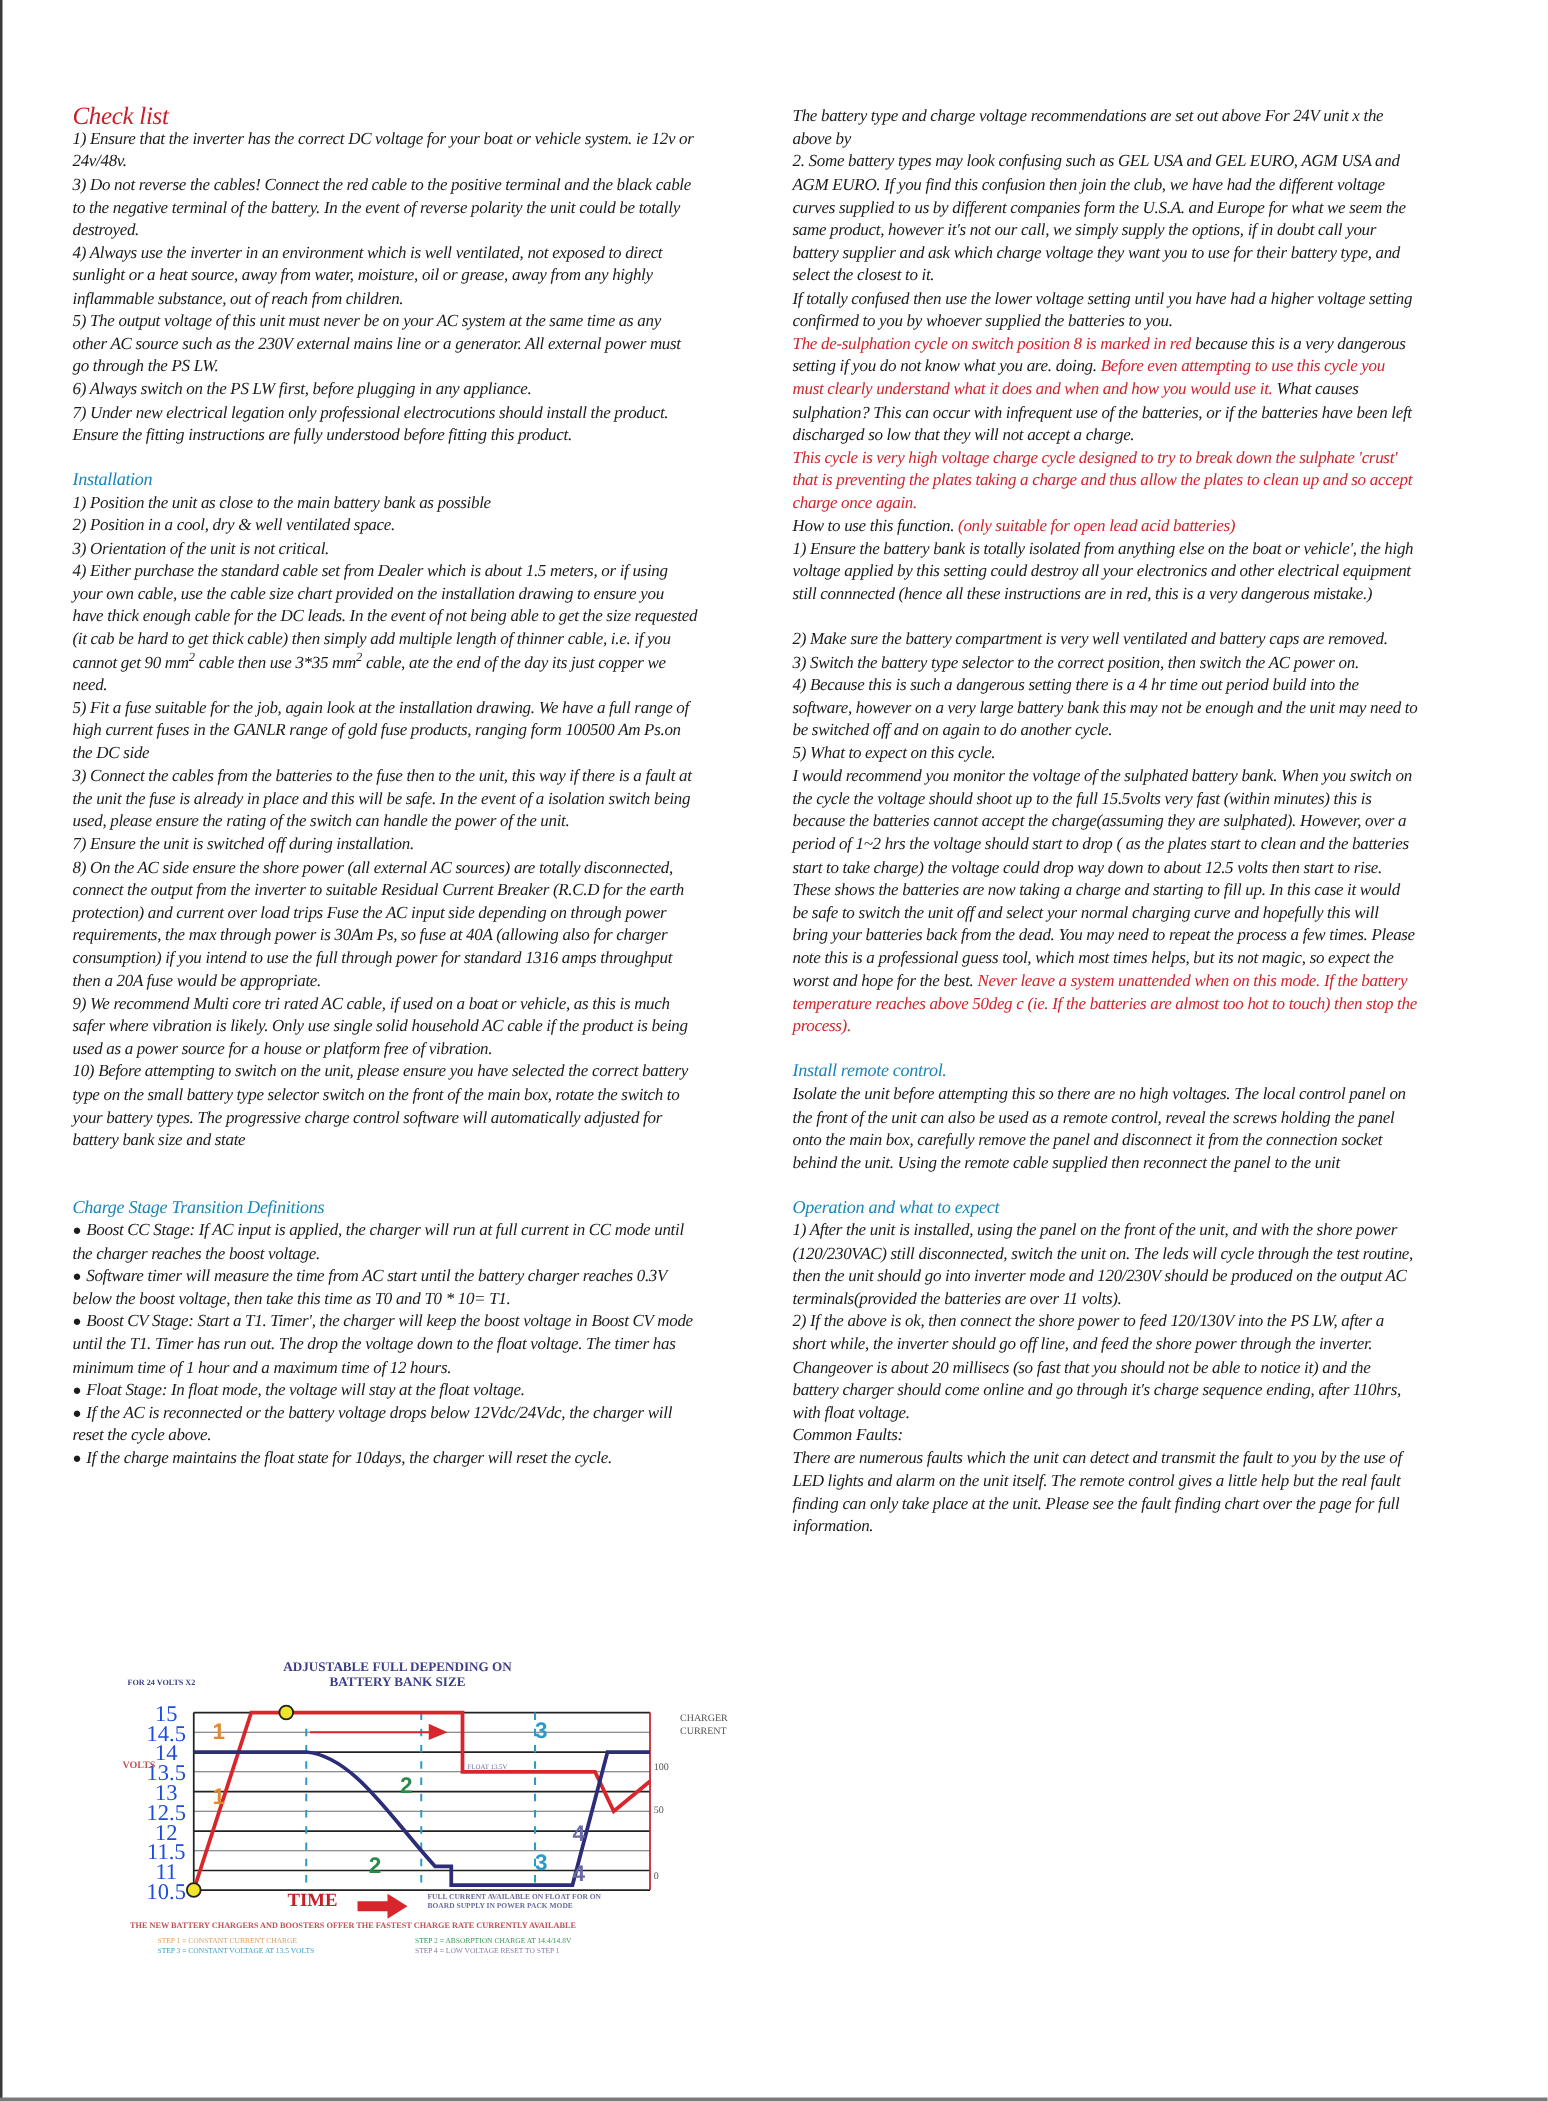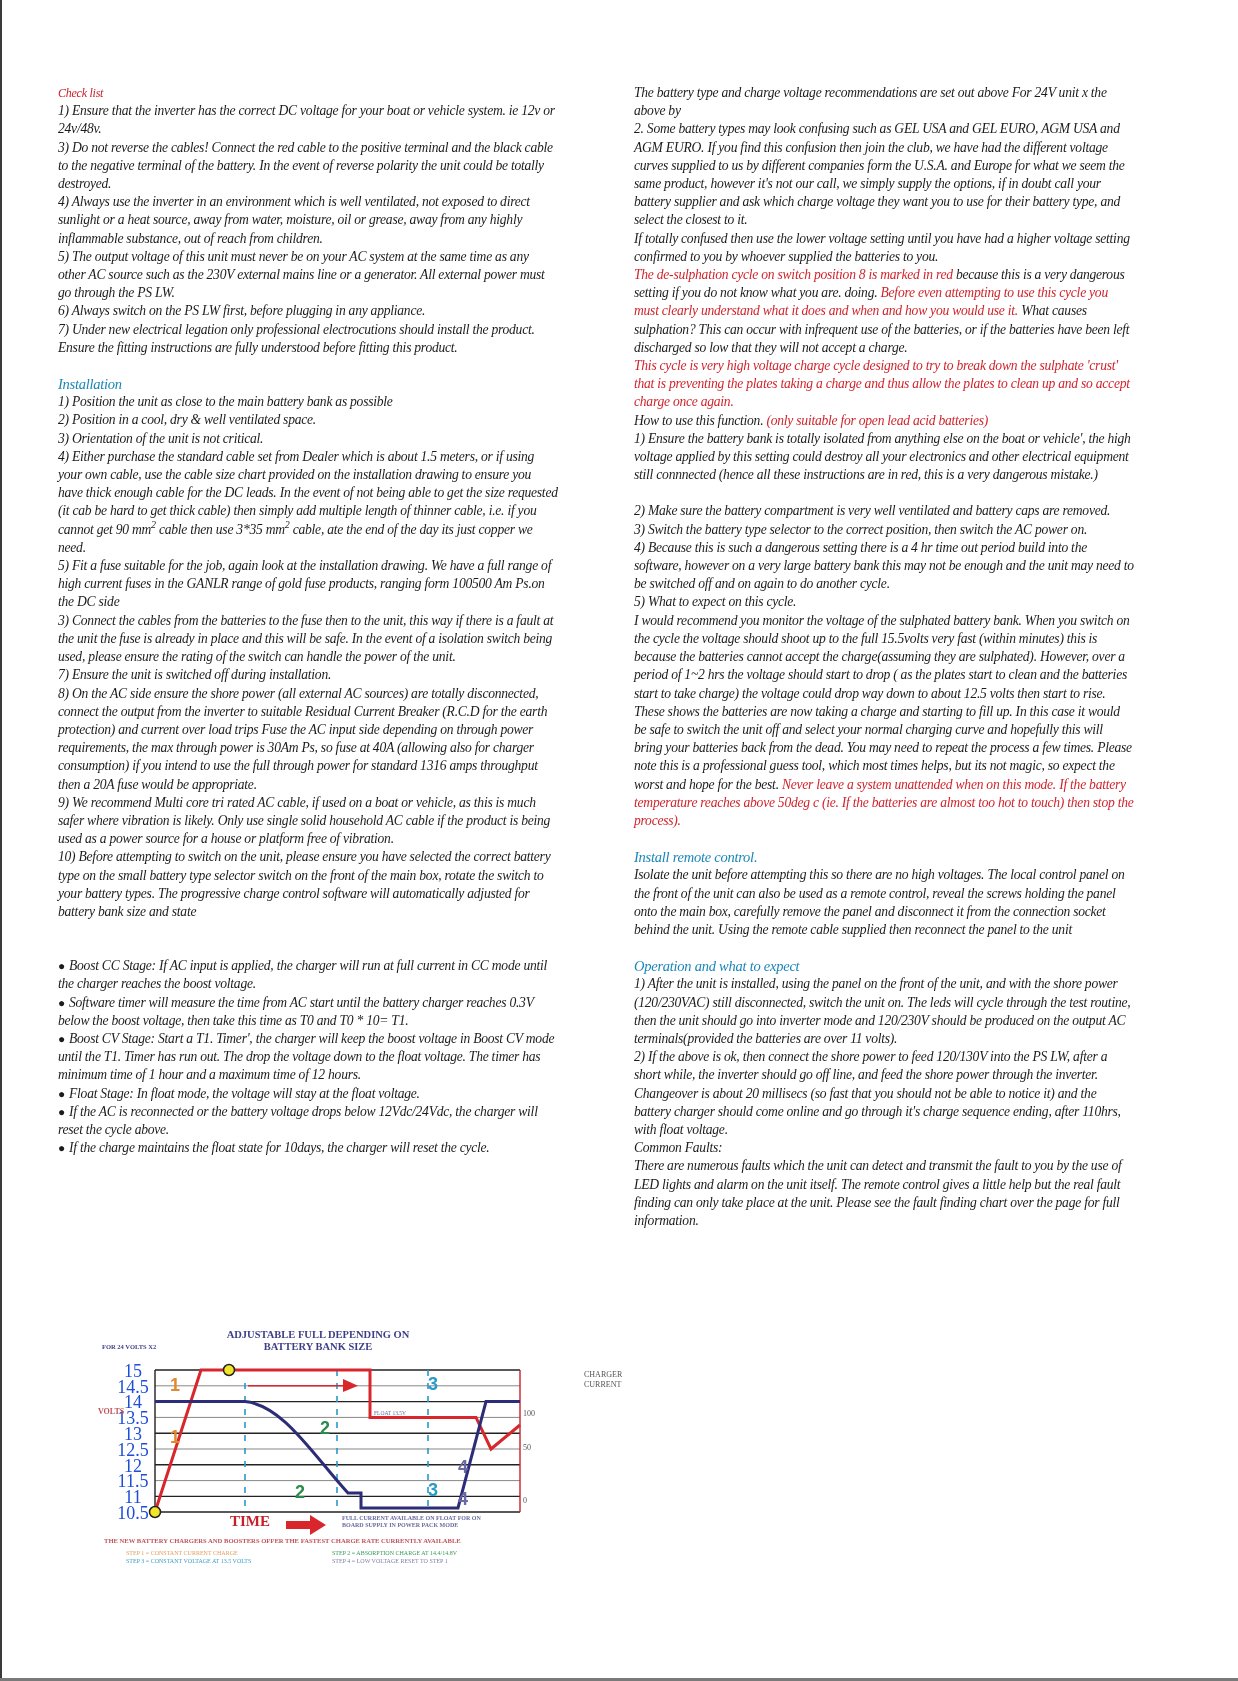--- a/index.html
+++ b/index.html
@@ -4,38 +4,38 @@
 <style>
   html, body { margin:0; padding:0; background:#ffffff; }
   body { width:1238px; height:1681px; position:relative; overflow:hidden;
          font-family:"DejaVu Serif", "Liberation Serif", serif; color:#1c1c1c; }
   .page-border-left { position:absolute; left:0; top:0; width:2px; height:1681px; background:#3a3a3a; }
   .page-border-bottom { position:absolute; left:0; bottom:0; width:1238px; height:3px; background:#7a7a7a; }
   .col { position:absolute; top:84px; font-family:"Liberation Serif", "DejaVu Serif", serif;
          font-style:italic; font-size:13.6px; line-height:18.2px; letter-spacing:-0.25px; }
   .col-left { left:58px; width:500px; }
   .col-right { left:634px; width:500px; }
-  .h-red { color:#c8202a; font-size:12px; }
+  .h-red { color:#c8202a; font-size:20px; }
   .h-blue { color:#1a86b8; font-size:14.5px; }
   .red { color:#d0242c; }
   p { margin:0; }
   .gap { height:18px; }
   .bullet::before { content:"\25CF"; font-style:normal; font-size:12px; margin-right:4px; }
   sup { font-size:10px; line-height:0; }
   
   .chart { position:absolute; left:98px; top:1325px; width:460px; height:265px;
            font-family:"Liberation Serif", "DejaVu Serif", serif; }
   .chart svg { position:absolute; left:0; top:0; }
   .c-title { position:absolute; left:120px; top:4px; width:200px; text-align:center;
              font-weight:bold; font-size:10.5px; line-height:12px; color:#3d3f86; }
   .c-for { position:absolute; left:4px; top:18px; font-weight:bold; font-size:6.5px; line-height:7px; color:#3d3f86; }
   .c-ytick { position:absolute; left:16px; width:38px; text-align:center; font-size:18px; line-height:14px; color:#1d4ed8; }
   .c-yaxis { position:absolute; left:0px; top:82px; width:8px; font-size:8px; line-height:9px; color:#c0545a; text-align:center;font-weight:bold; }
   .c-rtick { position:absolute; left:425px; font-size:8px; color:#555; }
-  .c-raxis { position:absolute; left:446px; top:45px; width:8px; font-size:8px; line-height:10px; color:#555; text-align:center;margin-left:40px; }
+  .c-raxis { position:absolute; left:446px; top:45px; width:8px; font-size:8px; line-height:10px; color:#555; text-align:center; }
   .c-time { position:absolute; left:132px; top:188px; font-weight:bold; font-size:15px; color:#c8202a; }
   .c-note { position:absolute; left:244px; top:190px; font-size:6px; line-height:7px; color:#6a6aa0; font-weight:bold; }
   .c-footer { position:absolute; left:6px; top:212px; width:460px; font-size:6.6px; font-weight:bold; color:#c0545a; white-space:nowrap; }
   .c-step { position:absolute; font-size:6px; line-height:8px; white-space:nowrap; }
   .c-num { position:absolute; font-family:"Liberation Sans", sans-serif; font-weight:bold; font-size:18px; }
 </style>
 </head>
 <body>
 
 <div class="page-border-left"></div>
@@ -55,20 +55,21 @@
   <p>2) Position in a cool, dry &amp; well ventilated space.</p>
   <p>3) Orientation of the unit is not critical.</p>
   <p><span>4) Either purchase the standard cable set from Dealer which is about 1.5 meters, or if using your own cable, use the cable size chart provided on the installation drawing to ensure you have thick enough cable for the DC leads. In the event of not being able to get the size requested (it cab be hard to get thick cable) then simply add multiple length of thinner cable, i.e. if you cannot get 90 mm</span><sup>2</sup><span> cable then use 3*35 mm</span><sup>2</sup><span> cable, ate the end of the day its just copper we need.</span></p>
   <p>5) Fit a fuse suitable for the job, again look at the installation drawing. We have a full range of high current fuses in the GANLR range of gold fuse products, ranging form 100500 Am Ps.on the  DC side</p>
   <p>3) Connect the cables from the batteries to the fuse then to the unit, this way if there is a fault at the unit the fuse is already in place and this will be safe. In the event of a isolation switch being used,  please ensure the rating of the switch can handle the power of the unit.</p>
   <p>7) Ensure the unit  is  switched  off  during  installation.</p>
   <p>8) On the AC side ensure the shore power (all external AC sources) are totally disconnected,  connect the output from the inverter to suitable Residual Current Breaker (R.C.D for the earth protection) and current over load trips Fuse the AC input side depending on through power requirements, the max through power is 30Am Ps, so fuse at 40A (allowing also for charger consumption) if you intend to use the full through power for standard 1316 amps throughput then a 20A fuse would be appropriate.</p>
   <p>9) We recommend Multi core tri rated AC cable, if used on a boat or vehicle, as this is much safer  where vibration is likely. Only use single solid household AC cable if the product is being used as a power source for a house or platform free of vibration.</p>
   <p>10) Before attempting to switch on the unit, please ensure you have selected the correct battery type on the small battery type selector switch on the front of the main box, rotate the switch to your  battery types. The progressive charge control software will automatically adjusted for battery bank size and state</p>
   <div class="gap" style="height:36px"></div>
+  <p class="h-blue">Charge Stage Transition Definitions</p>
   <p class="bullet">Boost CC Stage: If AC input is applied, the charger will run at full current in CC mode until the charger reaches the boost voltage.</p>
   <p class="bullet">Software timer will measure the time from AC start until the battery charger reaches 0.3V below the boost voltage, then take this time as T0 and T0 * 10= T1.</p>
   <p class="bullet">Boost CV Stage: Start a T1. Timer', the charger will keep the boost voltage in Boost CV mode until the T1. Timer has run out. The drop the voltage down to the float voltage. The timer has minimum time of 1 hour and a maximum time of 12 hours.</p>
   <p class="bullet">Float Stage: In float mode, the voltage will stay at the float voltage.</p>
   <p class="bullet">If the AC is reconnected or the battery voltage drops below 12Vdc/24Vdc, the charger will reset the cycle above.</p>
   <p class="bullet">If the charge maintains the float state for 10days, the charger will reset the cycle.</p>
 </div>
 
 <div class="chart">
   <svg width="460" height="265" viewBox="0 0 460 265">

